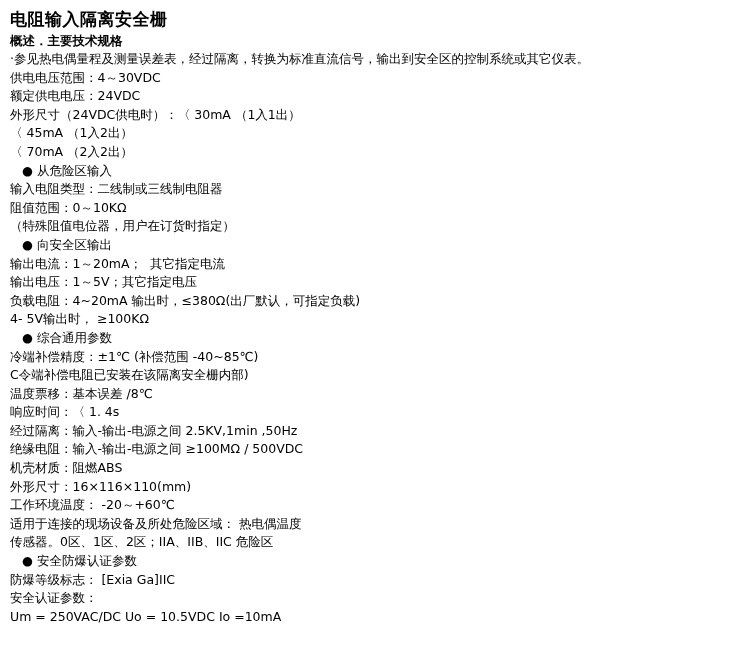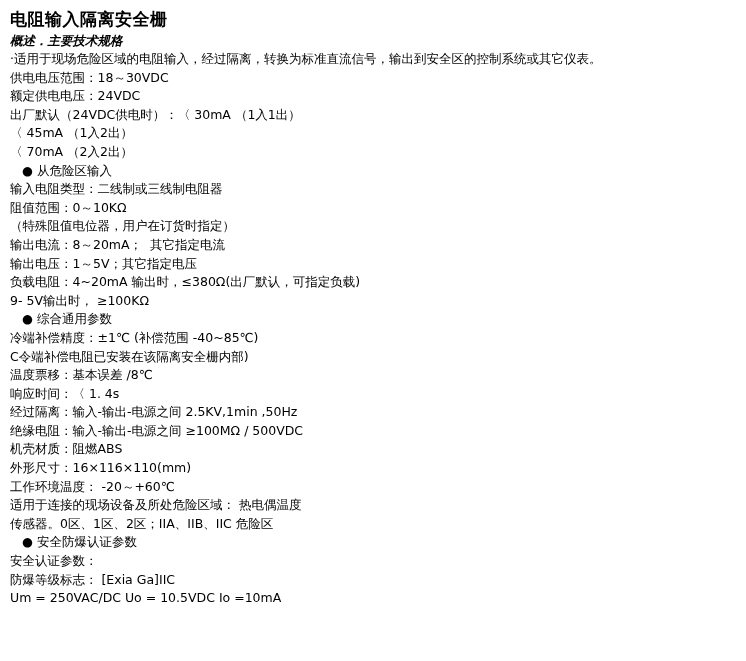--- a/index.html
+++ b/index.html
@@ -26,21 +26,20 @@
     font-weight: bold;
     letter-spacing: 0.5px;
     margin: 2px 0 2px 10px;
     line-height: 22px;
   }
   .subtitle {
     font-size: 12.5px;
     font-weight: bold;
     margin: 0 0 1px 10px;
     line-height: 17px;
-    font-style: italic;
   }
   .line {
     font-size: 12.5px;
     line-height: 18.6px;
     margin: 0 0 0 10px;
     white-space: pre;
   }
   .bullet-line {
     font-size: 12.5px;
     line-height: 18.6px;
@@ -48,49 +47,50 @@
     white-space: pre;
   }
 </style>
 </head>
 <body>
 
 <div class="page">
 
   <div class="title">电阻输入隔离安全栅</div>
   <div class="subtitle">概述．主要技术规格</div>
-  <div class="line">·适用于现场危险区域的电阻输入，经过隔离，转换为标准直流信号，输出到安全区的控制系统或其它仪表。</div>
+  <div class="line">·参见热电偶量程及测量误差表，经过隔离，转换为标准直流信号，输出到安全区的控制系统或其它仪表。</div>
 
-  <div class="line">供电电压范围：18～30VDC</div>
+  <div class="line">供电电压范围：4～30VDC</div>
   <div class="line">额定供电电压：24VDC</div>
-  <div class="line">出厂默认（24VDC供电时）：〈 30mA （1入1出）</div>
+  <div class="line">外形尺寸（24VDC供电时）：〈 30mA （1入1出）</div>
   <div class="line">〈 45mA （1入2出）</div>
   <div class="line">〈 70mA （2入2出）</div>
 
   <div class="bullet-line">● 从危险区输入</div>
   <div class="line">输入电阻类型：二线制或三线制电阻器</div>
   <div class="line">阻值范围：0～10KΩ</div>
   <div class="line">（特殊阻值电位器，用户在订货时指定）</div>
 
-  <div class="line">输出电流：8～20mA；  其它指定电流</div>
+  <div class="bullet-line">● 向安全区输出</div>
+  <div class="line">输出电流：1～20mA；  其它指定电流</div>
   <div class="line">输出电压：1～5V；其它指定电压</div>
   <div class="line">负载电阻：4~20mA 输出时，≤380Ω(出厂默认，可指定负载)</div>
-  <div class="line">9- 5V输出时， ≥100KΩ</div>
+  <div class="line">4- 5V输出时， ≥100KΩ</div>
 
   <div class="bullet-line">● 综合通用参数</div>
   <div class="line">冷端补偿精度：±1℃ (补偿范围 -40~85℃)</div>
   <div class="line">C令端补偿电阻已安装在该隔离安全栅内部)</div>
   <div class="line">温度票移：基本误差 /8℃</div>
   <div class="line">响应时间：〈 1. 4s</div>
   <div class="line">经过隔离：输入-输出-电源之间 2.5KV,1min ,50Hz</div>
   <div class="line">绝缘电阻：输入-输出-电源之间 ≥100MΩ / 500VDC</div>
   <div class="line">机壳材质：阻燃ABS</div>
   <div class="line">外形尺寸：16×116×110(mm)</div>
   <div class="line">工作环境温度： -20～+60℃</div>
   <div class="line">适用于连接的现场设备及所处危险区域： 热电偶温度</div>
   <div class="line">传感器。0区、1区、2区；IIA、IIB、IIC 危险区</div>
 
   <div class="bullet-line">● 安全防爆认证参数</div>
+  <div class="line">防爆等级标志： [Exia Ga]IIC</div>
   <div class="line">安全认证参数：</div>
-  <div class="line">防爆等级标志： [Exia Ga]IIC</div>
   <div class="line">Um = 250VAC/DC Uo = 10.5VDC Io =10mA</div>
 
 </div>
 
 </body></html>

